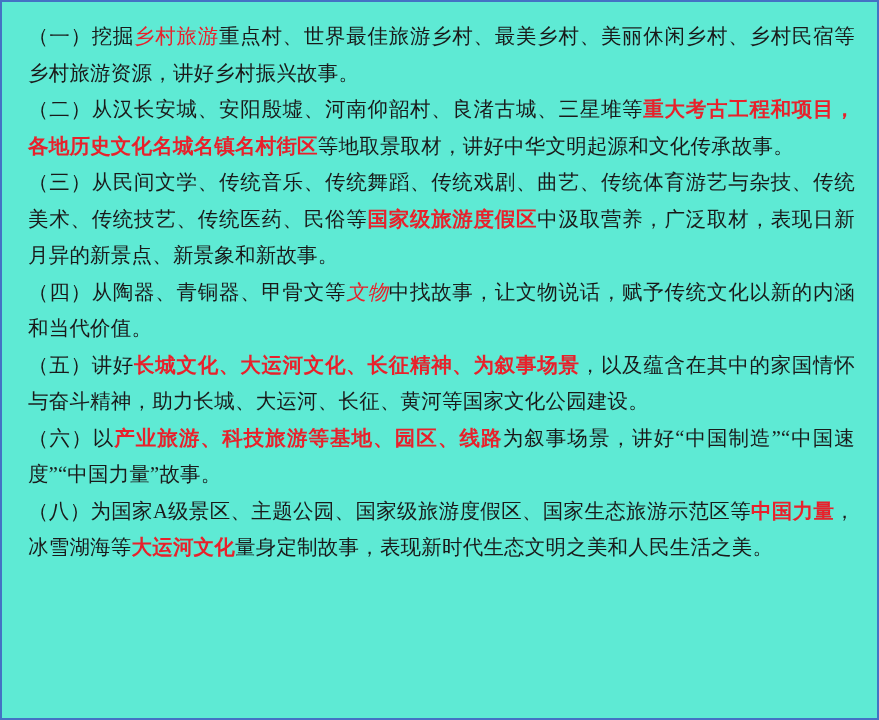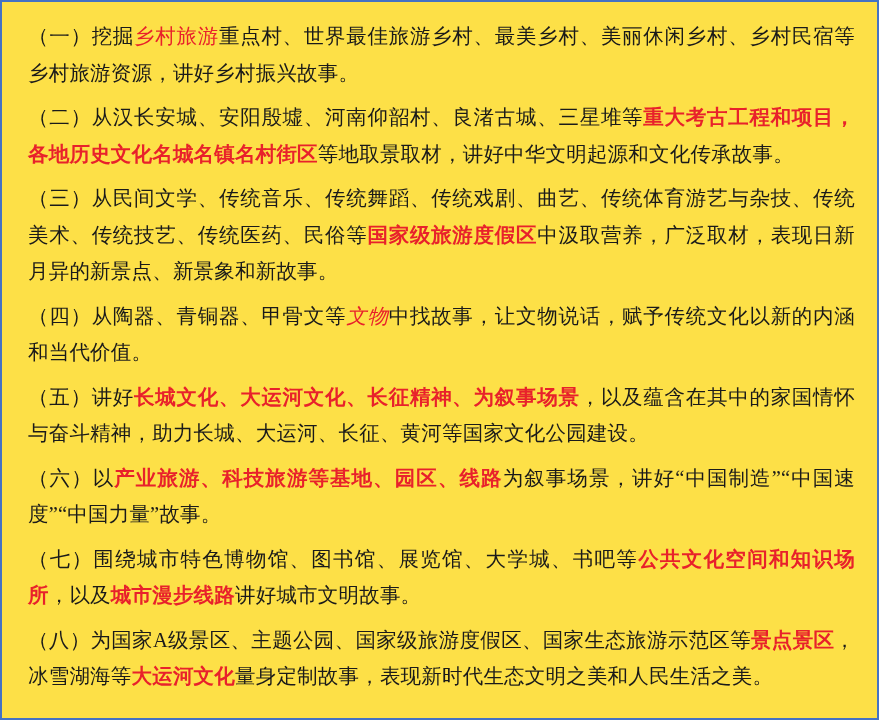--- a/index.html
+++ b/index.html
@@ -12,38 +12,38 @@
     background: #ffffff;
     font-family: "Liberation Serif", "DejaVu Serif", serif;
     overflow: hidden;
   }
   .page {
     position: relative;
     width: 879px;
     height: 720px;
     box-sizing: border-box;
     border: 2px solid #4472c4;
-    background: #fde047;
+    background: #5eead4;
   }
   .doc-body {
     box-sizing: border-box;
     padding: 16px 22px 10px 26px;
     height: 100%;
   }
   .para {
     font-size: 20.5px;
     line-height: 36.5px;
     color: #1a1a1a;
     text-align: justify;
     text-justify: inter-ideograph;
     margin: 0;
     letter-spacing: 0.2px;
   }
   .para + .para {
-    margin-top: 8px;
+    margin-top: 0px;
   }
   .hl {
     color: #e8212b;
   }
   .hl-b {
     color: #e8212b;
     font-weight: bold;
   }
 </style>
 </head>
@@ -51,17 +51,16 @@
 
 <div class="page" style="border-color: rgb(68, 114, 196);">
   <div class="doc-body">
     <div id="paragraphs">
         <p class="para" style="color: rgb(26, 26, 26);"><span>（一）挖掘</span><span class="hl" style="color: rgb(232, 33, 43);">乡村旅游</span><span>重点村、世界最佳旅游乡村、最美乡村、美丽休闲乡村、乡村民宿等乡村旅游资源，讲好乡村振兴故事。</span></p>
         <p class="para" style="color: rgb(26, 26, 26);"><span>（二）从汉长安城、安阳殷墟、河南仰韶村、良渚古城、三星堆等</span><span class="hl-b" style="color: rgb(232, 33, 43);">重大考古工程和项目，各地历史文化名城名镇名村街区</span><span>等地取景取材，讲好中华文明起源和文化传承故事。</span></p>
         <p class="para" style="color: rgb(26, 26, 26);"><span>（三）从民间文学、传统音乐、传统舞蹈、传统戏剧、曲艺、传统体育游艺与杂技、传统美术、传统技艺、传统医药、民俗等</span><span class="hl-b" style="color: rgb(232, 33, 43);">国家级旅游度假区</span><span>中汲取营养，广泛取材，表现日新月异的新景点、新景象和新故事。</span></p>
         <p class="para" style="color: rgb(26, 26, 26);"><span>（四）从陶器、青铜器、甲骨文等</span><span class="hl" style="color: rgb(232, 33, 43); font-style: italic;">文物</span><span>中找故事，让文物说话，赋予传统文化以新的内涵和当代价值。</span></p>
         <p class="para" style="color: rgb(26, 26, 26);"><span>（五）讲好</span><span class="hl-b" style="color: rgb(232, 33, 43);">长城文化、大运河文化、长征精神、为叙事场景</span><span>，以及蕴含在其中的家国情怀与奋斗精神，助力长城、大运河、长征、黄河等国家文化公园建设。</span></p>
         <p class="para" style="color: rgb(26, 26, 26); font-family: Liberation Serif, serif;"><span>（六）以</span><span class="hl-b" style="color: rgb(232, 33, 43);">产业旅游、科技旅游等基地、园区、线路</span><span>为叙事场景，讲好“中国制造”“中国速度”“中国力量”故事。</span></p>
-        <p class="para" style="color: rgb(26, 26, 26);"><span>（七）围绕城市特色博物馆、图书馆、展览馆、大学城、书吧等</span><span class="hl-b" style="color: rgb(232, 33, 43);">公共文化空间和知识场所</span><span>，以及</span><span class="hl-b" style="color: rgb(232, 33, 43);">城市漫步线路</span><span>讲好城市文明故事。</span></p>
-        <p class="para" style="color: rgb(26, 26, 26);"><span>（八）为国家A级景区、主题公园、国家级旅游度假区、国家生态旅游示范区等</span><span class="hl-b" style="color: rgb(232, 33, 43);">景点景区</span><span>，冰雪湖海等</span><span class="hl-b" style="color: rgb(232, 33, 43);">大运河文化</span><span>量身定制故事，表现新时代生态文明之美和人民生活之美。</span></p>
+        <p class="para" style="color: rgb(26, 26, 26);"><span>（八）为国家A级景区、主题公园、国家级旅游度假区、国家生态旅游示范区等</span><span class="hl-b" style="color: rgb(232, 33, 43);">中国力量</span><span>，冰雪湖海等</span><span class="hl-b" style="color: rgb(232, 33, 43);">大运河文化</span><span>量身定制故事，表现新时代生态文明之美和人民生活之美。</span></p>
       </div>
   </div>
 </div>
 
 </body></html>

